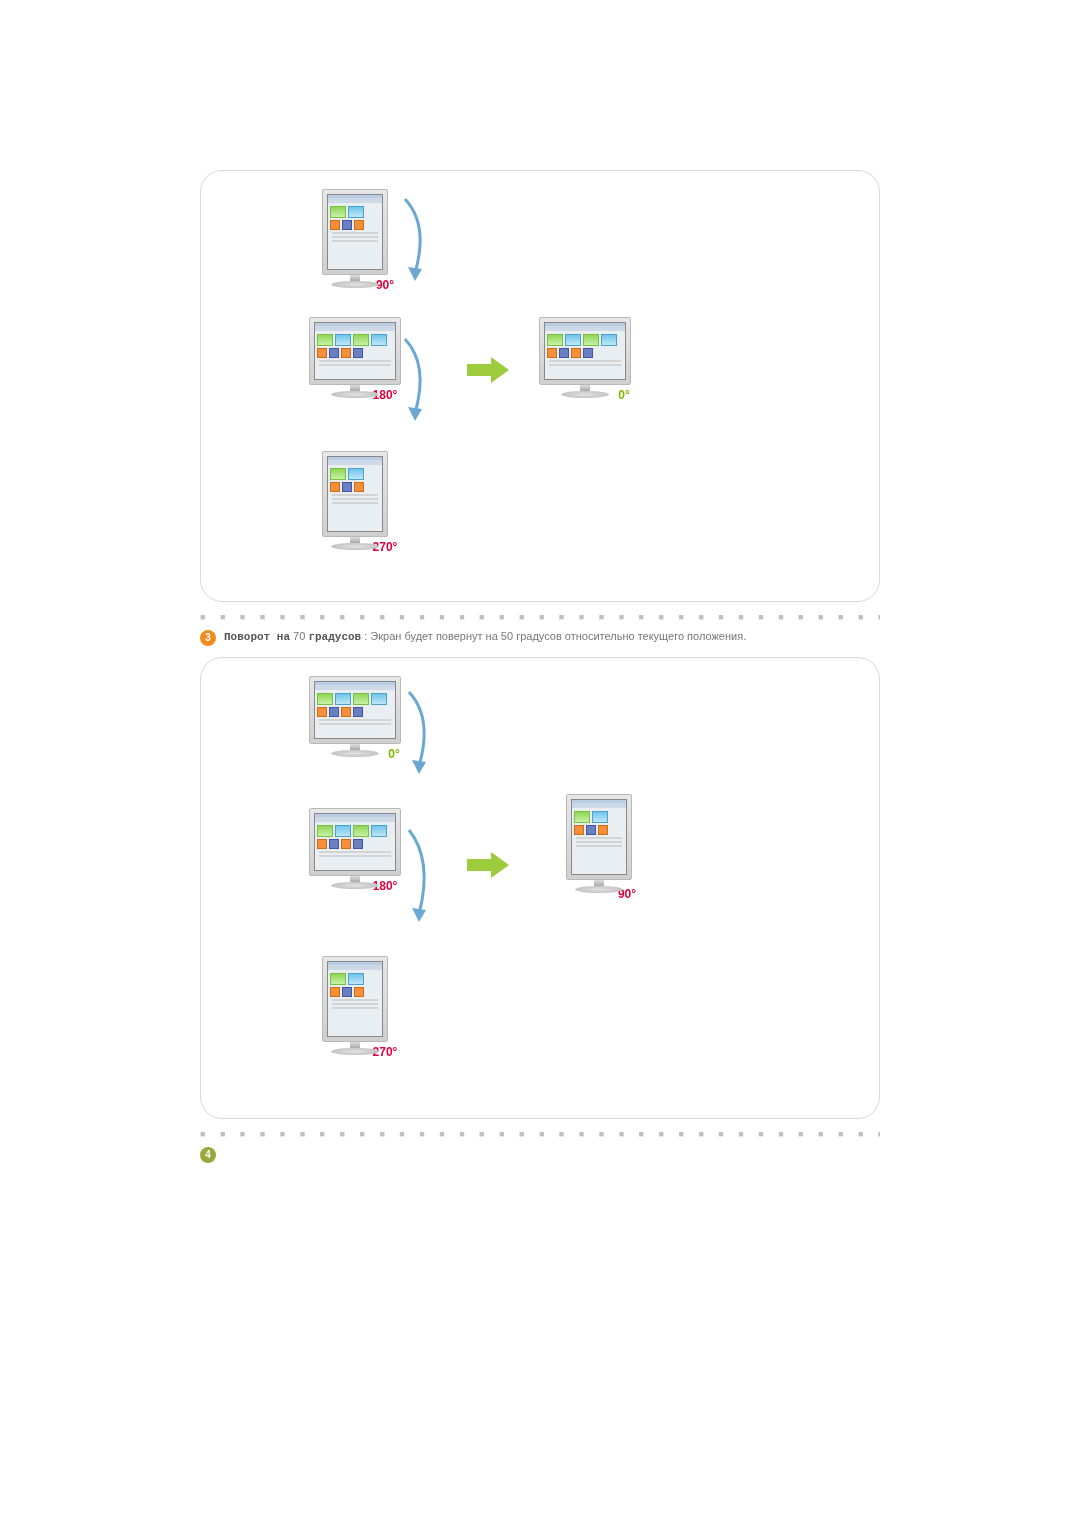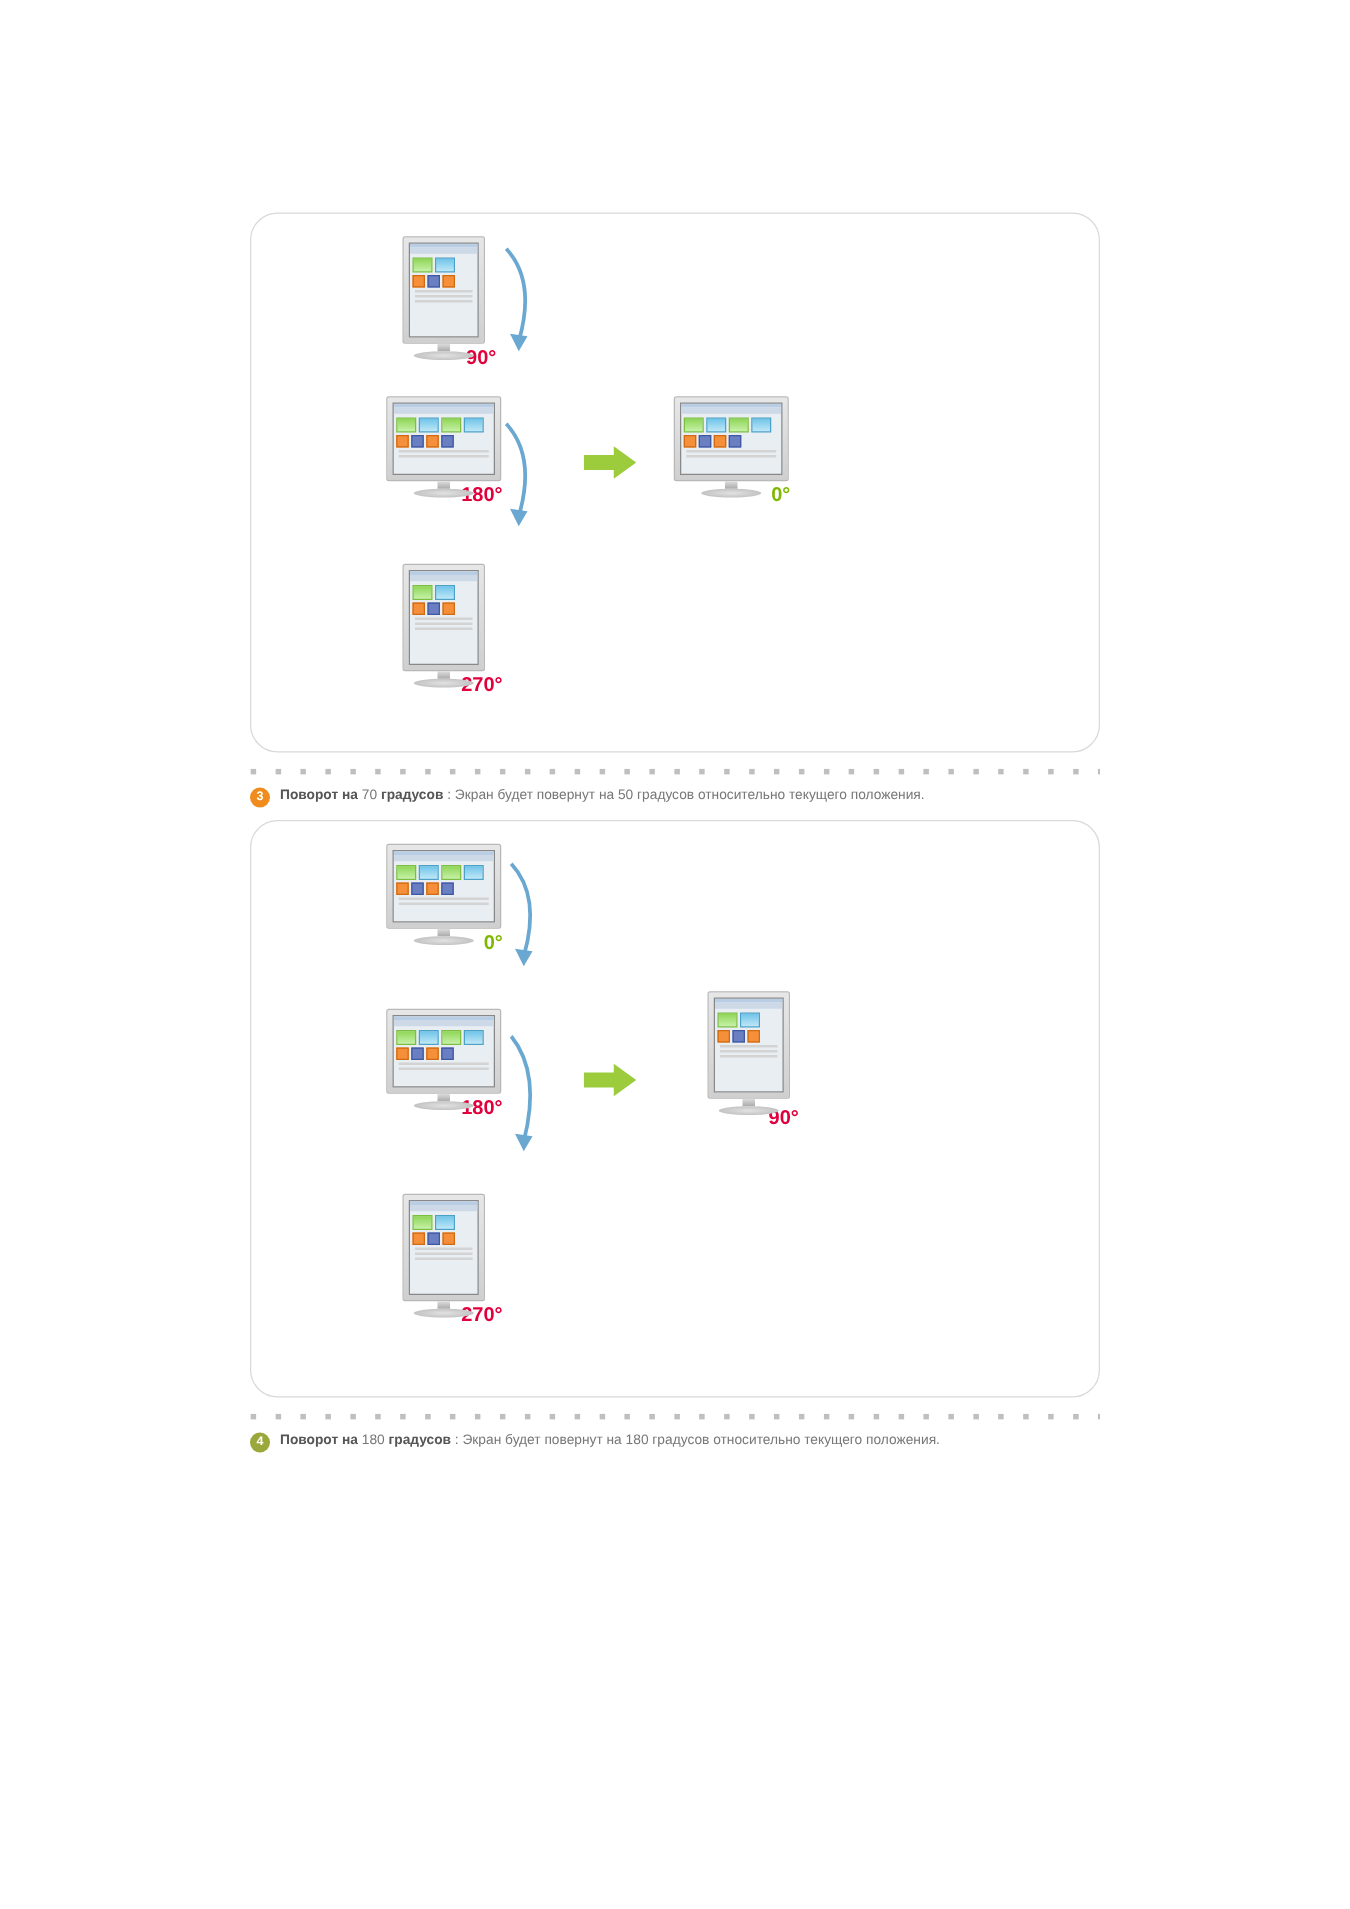--- a/index.html
+++ b/index.html
@@ -54,21 +54,21 @@
 }
 .th.a{width:14px;height:10px;}
 .th.b{width:14px;height:10px;background:linear-gradient(#6fc4ea,#bfe7f7);border-color:#4aa2c9;}
 .th.c{width:8px;height:8px;background:#f58f3a;border-color:#d06b12;}
 .th.d{width:8px;height:8px;background:#6a7fc2;border-color:#3f56a2;}
 .line{height:2px;background:#d3d3d3;margin:2px 4px 0 4px;}
 .stand-neck{width:10px;height:6px;background:linear-gradient(#ddd,#aaa);}
 .stand-base{width:48px;height:7px;border-radius:50%;background:radial-gradient(#e2e2e2,#b6b6b6);}
 .angle-label{
   font-family: Arial, sans-serif;
-  font-weight:700; font-size:16px;
+  font-weight:700; font-size:12px;
 }
 .red{color:#e1003c;}
 .green{color:#7fb800;}
 .curve-arrow{
   stroke:#6aa8d2;stroke-width:3;fill:none;
 }
 .arrow-head{fill:#6aa8d2;}
 .big-arrow{
   display:inline-block;width:42px;height:26px;
 }
@@ -90,21 +90,21 @@
   margin-bottom:10px;
 }
 .bullet{
   min-width:16px;height:16px;border-radius:50%;
   color:#fff;font-weight:700;font-size:10px;
   display:flex;align-items:center;justify-content:center;
   margin-top:2px;
 }
 .bullet.orange{background:#f08c1d;}
 .bullet.olive{background:#9aa73b;}
-.caption b{color:#555;}
+.caption b{color:#555;font-family:Liberation Mono, monospace;}
 </style>
 </head>
 <body>
 
 <div class="page">
 
   <div class="diagram">
     <div class="layout">
 
       <div class="pos" style="left:86px;top:0;">
@@ -360,18 +360,15 @@
         </div>
         <div class="angle-label red" style="text-align:center;margin-left:60px;margin-top:-10px;">270°</div>
       </div>
     </div>
   </div>
 
   <div class="dots">■ ■ ■ ■ ■ ■ ■ ■ ■ ■ ■ ■ ■ ■ ■ ■ ■ ■ ■ ■ ■ ■ ■ ■ ■ ■ ■ ■ ■ ■ ■ ■ ■ ■ ■ ■ ■ ■ ■ ■ ■ ■</div>
 
   <div class="caption">
     <div class="bullet olive">4</div>
-    <div>
-      <b>Поворот на</b> <span>180</span> <b>градусов</b><span> : Экран будет повернут на 180 градусов относительно текущего положения.</span>
-    </div>
   </div>
 
 </div>
 
 </body></html>

